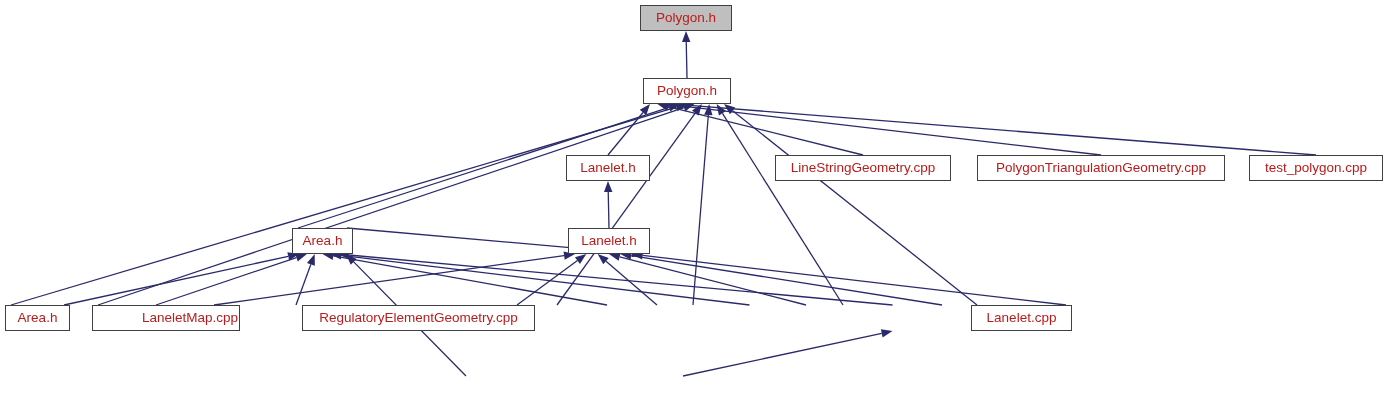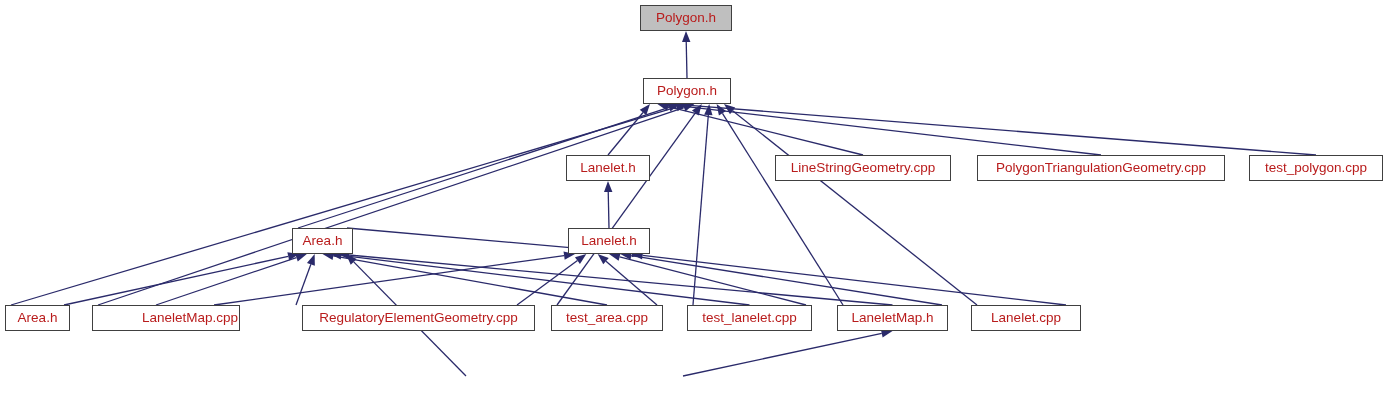--- a/index.html
+++ b/index.html
@@ -107,17 +107,14 @@
     <div class="node" style="left: 643px; top: 78px; width: 88px;">Polygon.h</div>
     <div class="node" style="left: 566px; top: 155px; width: 84px;">Lanelet.h</div>
     <div class="node" style="left: 775px; top: 155px; width: 176px;">LineStringGeometry.cpp</div>
     <div class="node" style="left: 977px; top: 155px; width: 248px;">PolygonTriangulationGeometry.cpp</div>
     <div class="node" style="left: 1249px; top: 155px; width: 134px;">test_polygon.cpp</div>
     <div class="node" style="left: 292px; top: 228px; width: 61px;">Area.h</div>
     <div class="node" style="left: 568px; top: 228px; width: 82px;">Lanelet.h</div>
     <div class="node" style="left: 5px; top: 305px; width: 65px;">Area.h</div>
     <div class="node" style="left: 92px; top: 305px; width: 148px; padding-left: 48px;">LaneletMap.cpp</div>
     <div class="node" style="left: 290px; top: 305px; width: 233px; margin-left: 12px;">RegulatoryElementGeometry.cpp</div>
-    <div class="node" style="left: 551px; top: 305px; width: 112px;">test_area.cpp</div>
-    <div class="node" style="left: 687px; top: 305px; width: 125px;">test_lanelet.cpp</div>
-    <div class="node" style="left: 837px; top: 305px; width: 111px;">LaneletMap.h</div>
-    <div class="node" style="left: 971px; top: 305px; width: 110px;">Lanelet.cpp</div>
+    <div class="node" style="left: 971px; top: 305px; width: 101px;">Lanelet.cpp</div>
   </div>
 
 </body></html>

